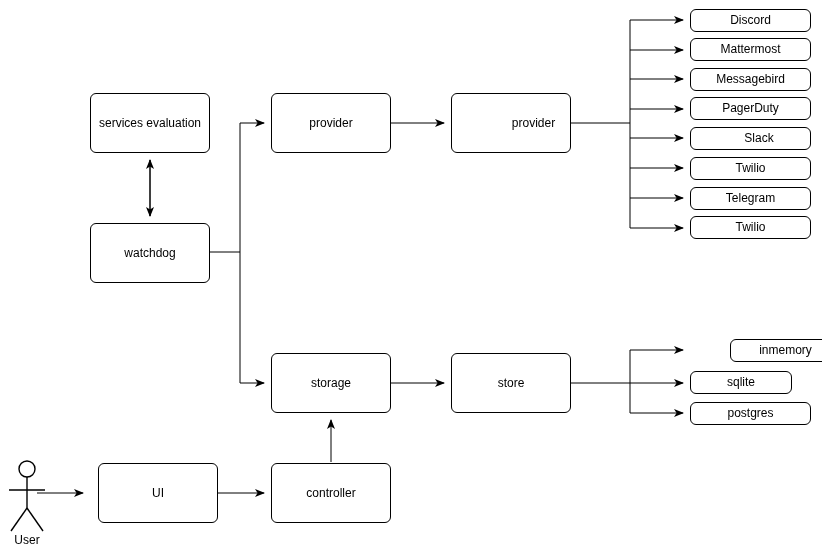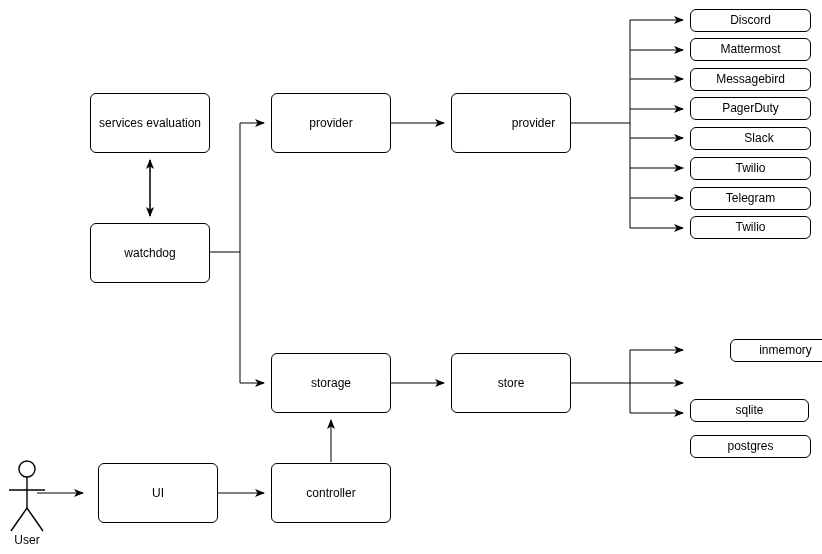--- a/index.html
+++ b/index.html
@@ -151,16 +151,16 @@
   <div class="node small" style="left:690px; top:9px; width:121px; height:23px;">Discord</div>
   <div class="node small" style="left:690px; top:38px; width:121px; height:23px;">Mattermost</div>
   <div class="node small" style="left:690px; top:68px; width:121px; height:23px;">Messagebird</div>
   <div class="node small" style="left:690px; top:97px; width:121px; height:23px;">PagerDuty</div>
   <div class="node small" style="left:690px; top:127px; width:121px; height:23px;padding-left:17px;">Slack</div>
   <div class="node small" style="left:690px; top:157px; width:121px; height:23px;">Twilio</div>
   <div class="node small" style="left:690px; top:187px; width:121px; height:23px;">Telegram</div>
   <div class="node small" style="left:690px; top:216px; width:121px; height:23px;">Twilio</div>
 
   <div class="node small" style="left:730px; top:339px; width:111px; height:23px;">inmemory</div>
-  <div class="node small" style="left:690px; top:371px; width:119px; height:23px;margin-top:28px;">sqlite</div>
-  <div class="node small" style="left:690px; top:402px; width:121px; height:23px;margin-top:33px;">postgres</div>
+  <div class="node small" style="left:690px; top:371px; width:102px; height:23px;">sqlite</div>
+  <div class="node small" style="left:690px; top:402px; width:121px; height:23px;">postgres</div>
 
 </div>
 
 </body></html>

